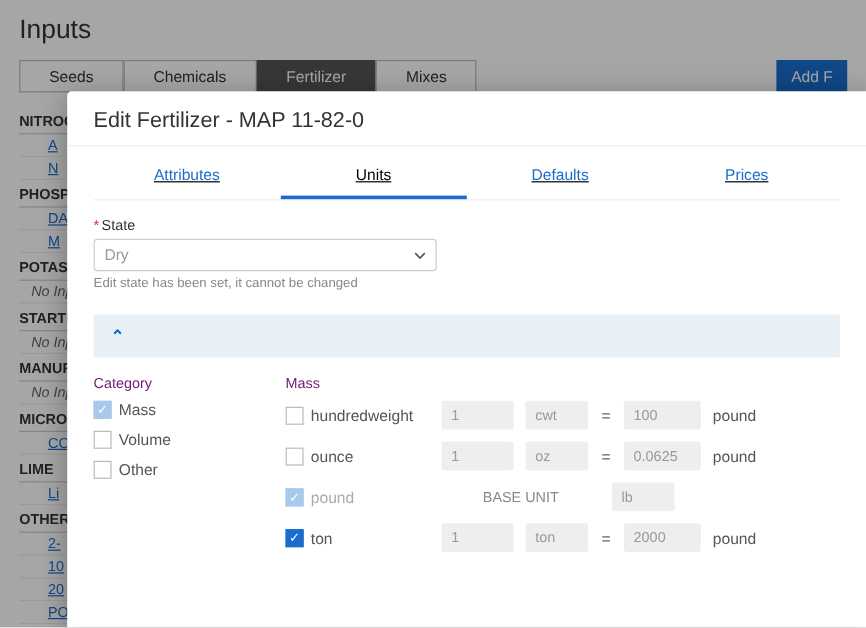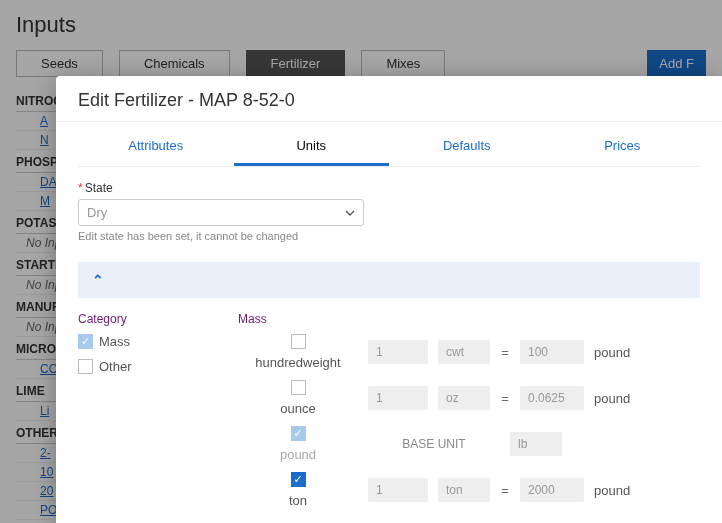--- a/index.html
+++ b/index.html
@@ -3,35 +3,35 @@
 <meta charset="utf-8">
 <style>
 * { box-sizing: border-box; margin: 0; padding: 0; font-family: -apple-system, BlinkMacSystemFont, "Segoe UI", Arial, sans-serif; }
 body { background: #f0f0f0; width: 722px; height: 523px; overflow: hidden; position: relative; }
 
 .backdrop { position: absolute; inset: 0; background: #fff; padding: 12px 16px; }
 .overlay { position: absolute; inset: 0; background: rgba(0,0,0,0.35); }
 
 .page-title { font-size: 22px; font-weight: 500; color: #333; margin-bottom: 12px; }
 
-.tab-row { display: flex; gap: 16px; margin-bottom: 14px; align-items: flex-start; }
+.tab-row { display: flex; gap: 0; margin-bottom: 14px; align-items: flex-start; }
 .ptab { border: 1px solid #bbb; padding: 5px 24px; font-size: 13px; background: #fff; color:#333; }
 .ptab.active { background: #555; color: #fff; border-color: #555; }
 .add-btn { margin-left: auto; background: #1a6dcc; color:#fff; border:none; padding:6px 12px; font-size:13px; }
 
 .section-head { font-size: 12px; font-weight: 700; color:#333; border-bottom: 1px solid #ccc; padding: 3px 0; margin-top: 2px; }
 .row-item { font-size: 12px; color: #1a6dcc; text-decoration: underline; padding: 2px 0 2px 24px; border-bottom:1px solid #eee; }
 .no-inputs { font-size: 12px; font-style: italic; color:#666; padding: 2px 0 2px 10px; border-bottom:1px solid #eee; }
 
 .modal { position: absolute; top: 76px; left: 56px; right: 0; bottom: 0; background: #fff; box-shadow: 0 4px 24px rgba(0,0,0,0.3); border-radius: 4px 0 0 0; display:flex; flex-direction:column; }
 .modal-title { font-size: 18px; font-weight: 500; color:#333; padding: 14px 22px 10px; }
 .modal-body { padding: 0 22px; flex:1; overflow:auto; border-top:1px solid #eee; }
 .modal-footer { display:flex; justify-content:flex-end; gap:12px; padding: 10px 18px; border-top: 1px solid #eee; align-items:center; }
 
-.mtabs { display:flex; border-bottom:1px solid #eee; margin: 6px 0 14px; }
+.mtabs { display:flex; border-bottom:1px solid #eee; margin: 6px 0 14px; text-decoration: underline; }
 .mtab { flex:1; text-align:center; font-size: 13px; color:#1a6dcc; padding: 10px 0; cursor:pointer; }
 .mtab.active { color:#000000; border-bottom: 3px solid #1a6dcc; font-weight: 500; }
 
 .field-label { font-size: 12px; color:#333; }
 .req { color:#d33; margin-right:2px; }
 .select { width: 286px; border:1px solid #ccc; border-radius:3px; padding:5px 8px; font-size:13px; color:#999; display:flex; justify-content:space-between; align-items:center; margin-top:4px; }
 .chev { width:10px; height:10px; }
 .hint { font-size: 11px; color:#888; margin-top:4px; }
 
 .adv-bar { background:#e9eff6; color:#1a6dcc; font-size:12px; font-weight:600; padding:10px 14px; margin-top:20px; display:flex; justify-content:space-between; align-items:center; border-radius:2px; }
@@ -40,21 +40,21 @@
 .grid { display:flex; gap:20px; margin-top:14px; }
 .cat-col { width: 140px; }
 .col-title { font-size:12px; color:#701a75; margin-bottom:8px; }
 .chk-row { display:flex; align-items:center; gap:6px; font-size:13px; color:#555; margin-bottom:10px; }
 .chk { width:15px; height:15px; border:1px solid #bbb; display:inline-flex; align-items:center; justify-content:center; flex-shrink:0; }
 .chk.on { background:#1a6dcc; border-color:#1a6dcc; color:#fff; font-size:11px; }
 .chk.dim { background:#a8c8ec; border-color:#a8c8ec; color:#fff; font-size:11px; }
 
 .mass-col { flex:1; }
 .mrow { display:flex; align-items:center; gap:10px; margin-bottom:10px; font-size:13px; }
-.mname { width:120px; display:flex; align-items:center; gap:6px; color:#555;flex-direction:column; }
+.mname { width:120px; display:flex; align-items:center; gap:6px; color:#555; }
 .mname.dim { color:#aaa; }
 .ibox { width:60px; background:#eee; border:none; padding:5px 8px; font-size:12px; color:#999; border-radius:2px; }
 .ubox { width:52px; background:#eee; border:none; padding:5px 8px; font-size:12px; color:#999; border-radius:2px; }
 .eq { color:#666; width:10px; text-align:center; }
 .vbox { width:64px; background:#eee; border:none; padding:5px 8px; font-size:12px; color:#999; border-radius:2px; }
 .plabel { font-size:13px; color:#555; }
 .base-unit { width:132px; text-align:center; font-size:12px; color:#888; }
 
 .btn-cancel { color:#1a6dcc; font-size:13px; cursor:pointer; background:none; border:none; }
 .btn-save { background:#1a6dcc; color:#fff; border:none; padding:6px 14px; font-size:13px; border-radius:3px; cursor:pointer; }
@@ -92,21 +92,21 @@
   <div class="row-item">2-</div>
   <div class="row-item">10</div>
   <div class="row-item">20</div>
   <div class="row-item">PO</div>
   <div class="row-item">U</div>
 </div>
 
 <div class="overlay"></div>
 
 <div class="modal">
-  <div class="modal-title">Edit Fertilizer - MAP 8-52-0</div>
+  <div class="modal-title">Edit Fertilizer - MAP 11-82-0</div>
   <div class="modal-body">
     <div class="mtabs">
       <div class="mtab">Attributes</div>
       <div class="mtab active">Units</div>
       <div class="mtab">Defaults</div>
       <div class="mtab">Prices</div>
     </div>
 
     <div class="field-label"><span class="req">*</span><span>State</span></div>
     <div class="select">
@@ -120,20 +120,24 @@
     <div class="adv-bar">
       <span class="adv-chev">⌃</span>
     </div>
 
     <div class="grid">
       <div class="cat-col">
         <div class="col-title">Category</div>
         <div class="chk-row">
           <span class="chk dim">✓</span>
           <span>Mass</span>
+        </div>
+        <div class="chk-row">
+          <span class="chk"></span>
+          <span>Volume</span>
         </div>
         <div class="chk-row">
           <span class="chk"></span>
           <span>Other</span>
         </div>
       </div>
 
       <div class="mass-col">
         <div class="col-title">Mass</div>
 

